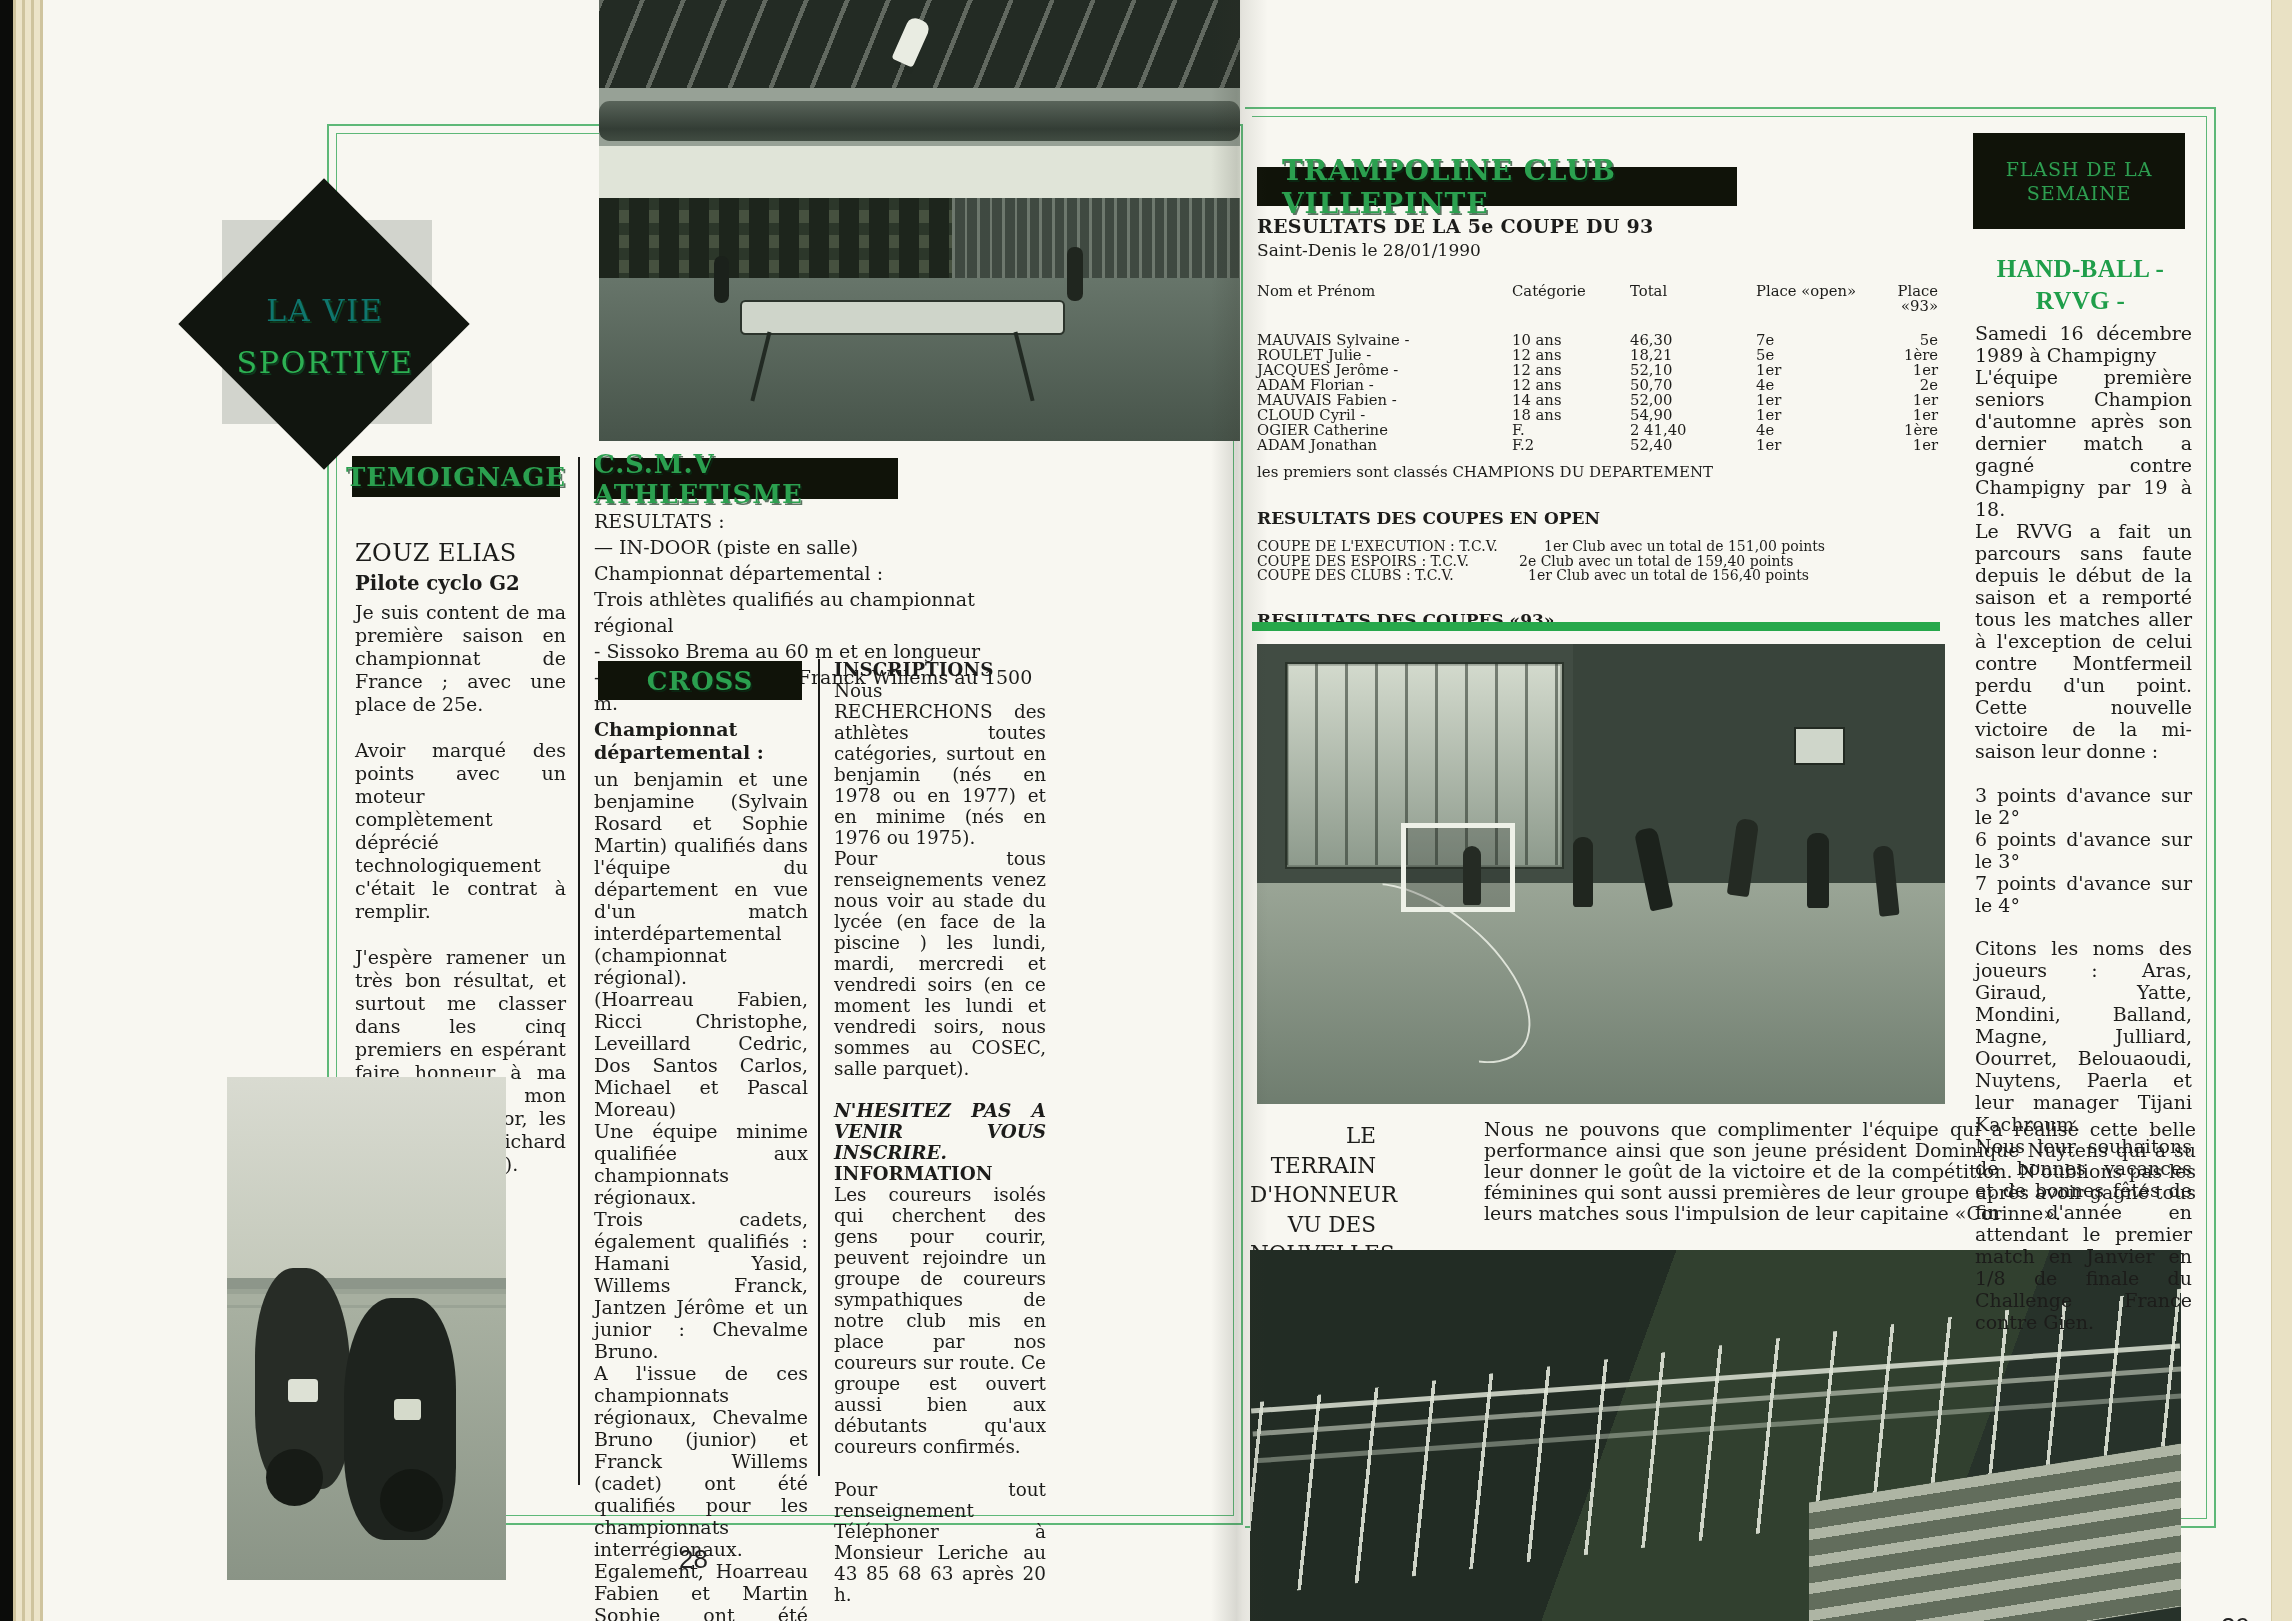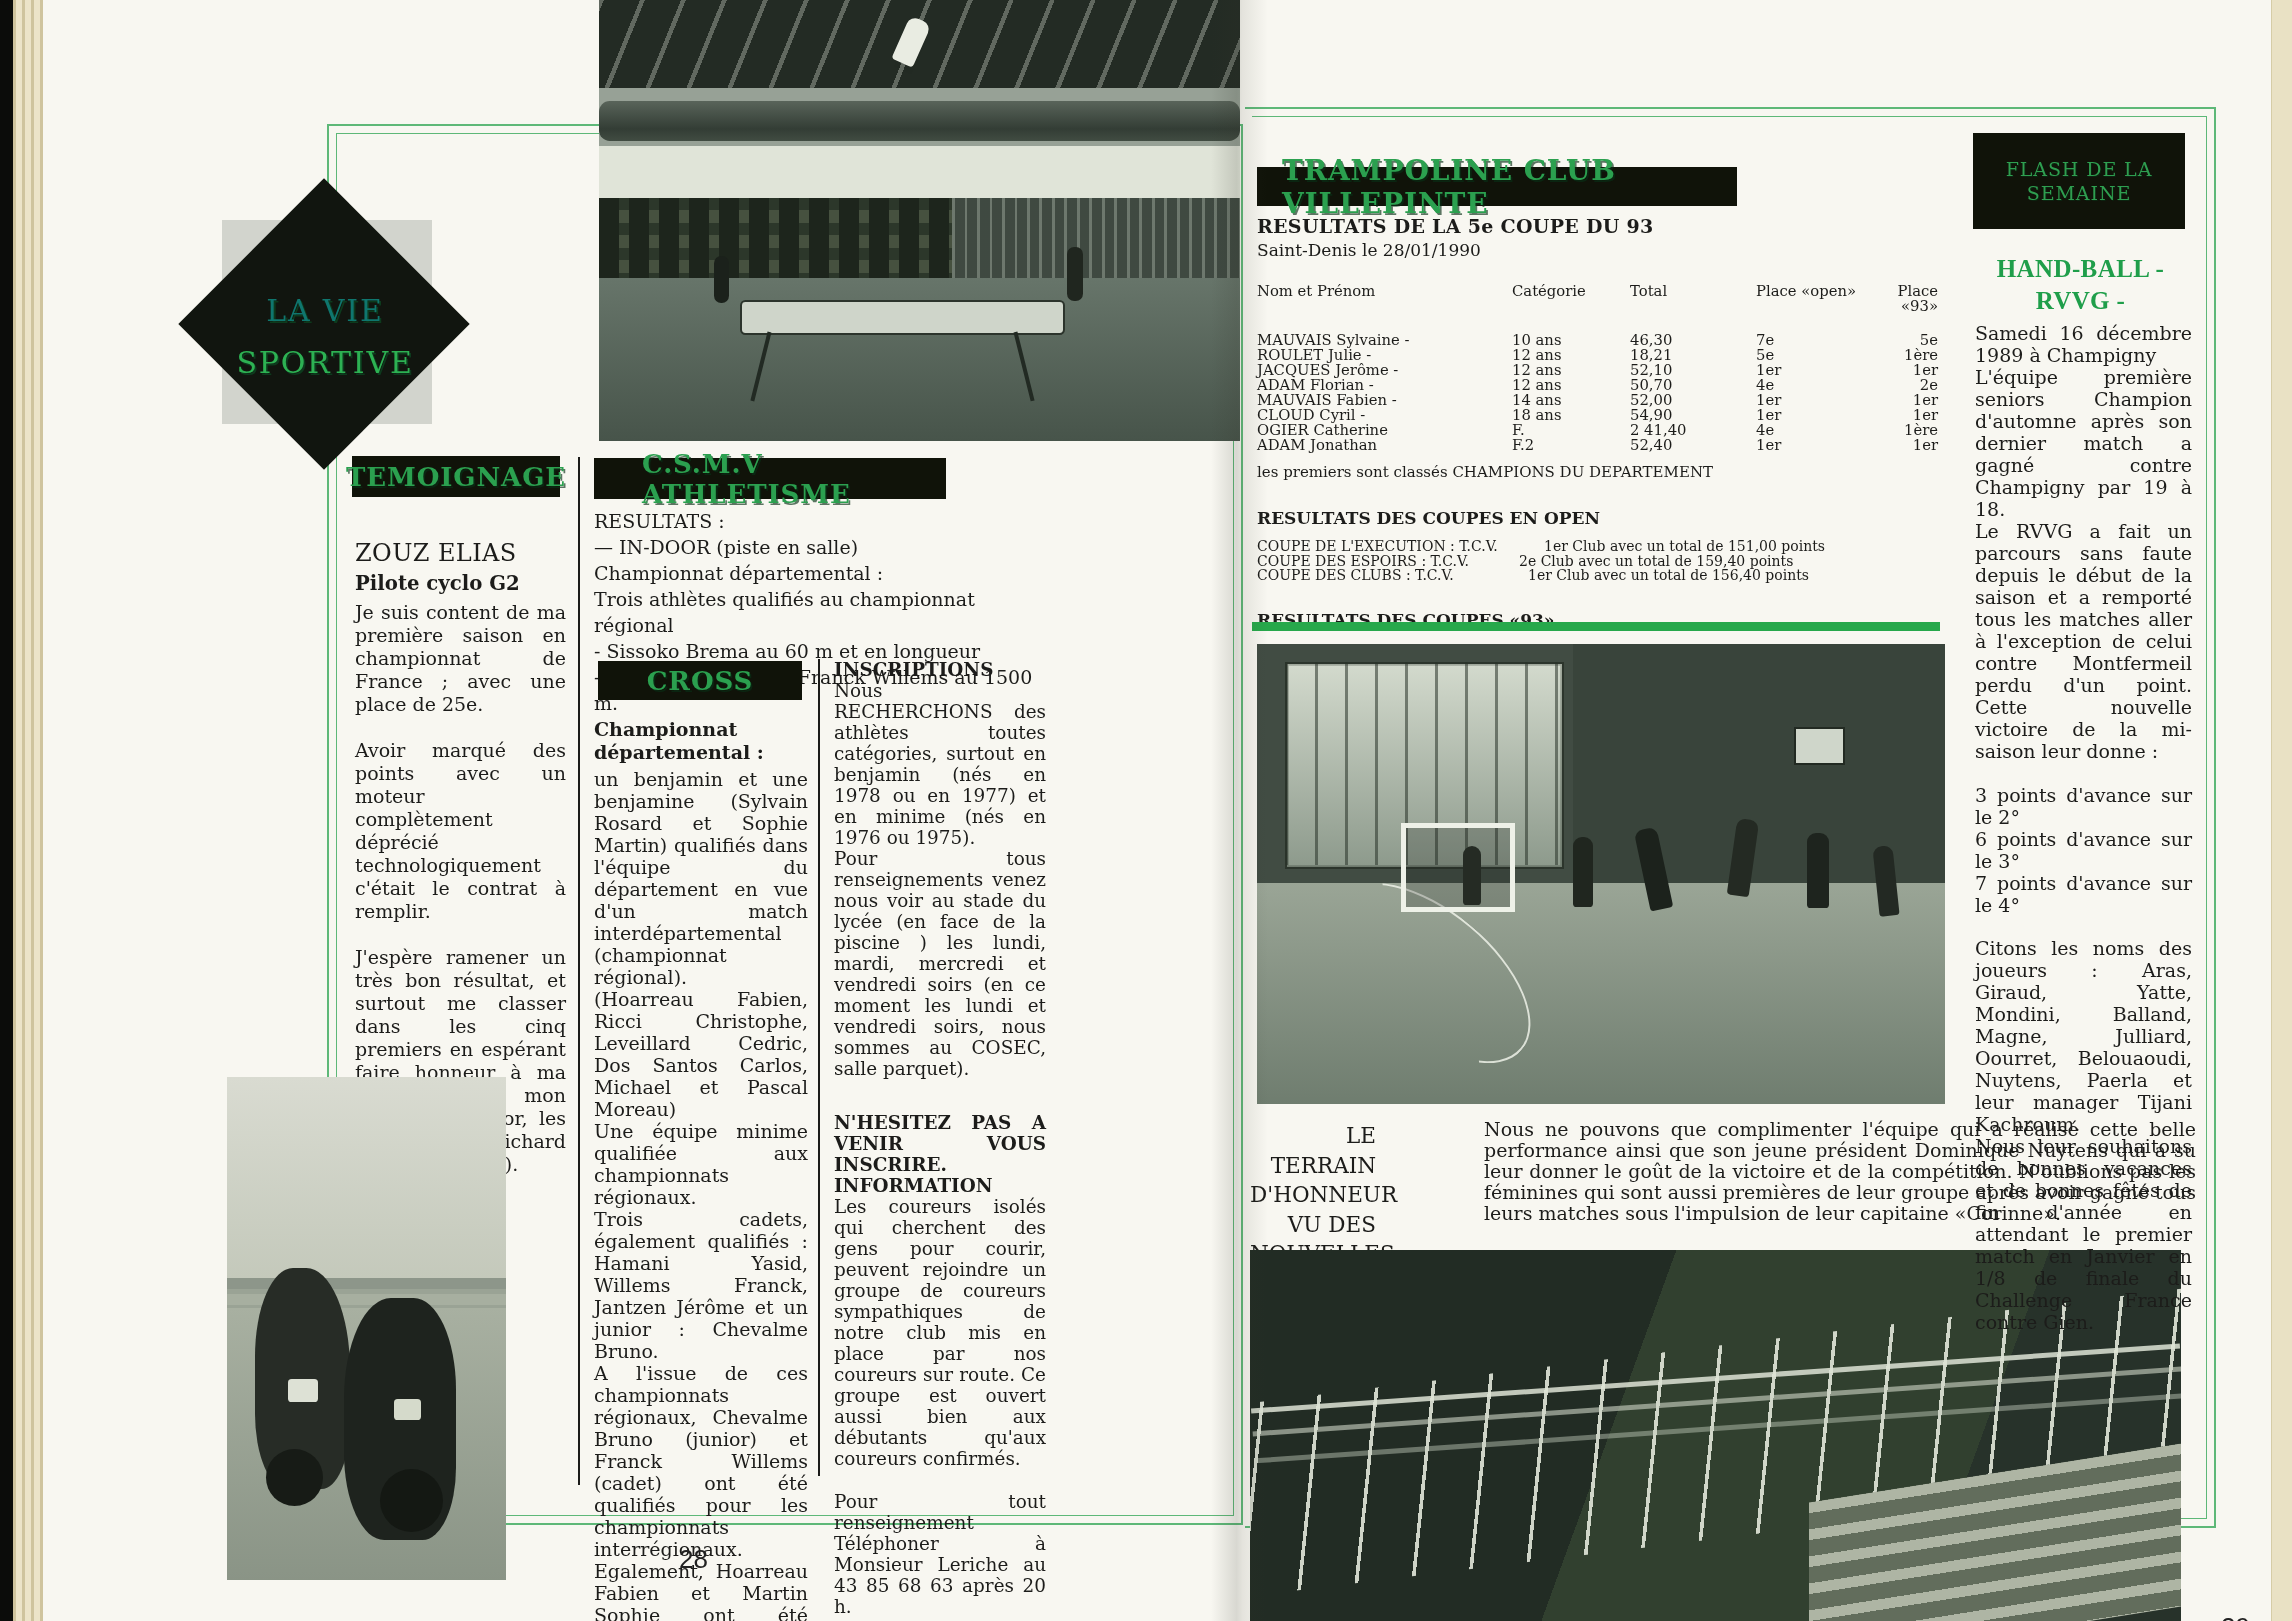--- a/index.html
+++ b/index.html
@@ -118,21 +118,21 @@
     <div class="ph" style="left:10%;top:38%;width:34%;height:44%;background:#272c26;border-radius:40% 46% 30% 34%;"></div>
     <div class="ph" style="left:42%;top:44%;width:40%;height:48%;background:#1e231e;border-radius:42% 38% 30% 36%;"></div>
     <div class="ph" style="left:22%;top:60%;width:30px;height:23px;background:#dde1d5;border-radius:3.6px;"></div>
     <div class="ph" style="left:60%;top:64%;width:27px;height:21.5px;background:#d5dacb;border-radius:3.6px;"></div>
     <div class="ph" style="left:14%;top:74%;width:57px;height:57px;background:#171b16;border-radius:50%;"></div>
     <div class="ph" style="left:55%;top:78%;width:63px;height:63px;background:#141813;border-radius:50%;"></div>
   </div>
 
   <div class="abs rule" style="left:578px;top:457px;height:1028px;"></div>
 
-  <div class="abs banner" style="left:594px;top:458px;width:304px;height:41px;font-size:26px;padding-left:48px;">
+  <div class="abs banner" style="left:594px;top:458px;width:304px;height:41px;font-size:26px;">
     <span>C.S.M.V ATHLETISME</span>
   </div>
   <div class="abs tight" style="left:594px;top:508px;width:439px;font-size:19px;line-height:26px;">
     <p>RESULTATS :</p>
     <p>— IN-DOOR (piste en salle)</p>
     <p>Championnat départemental :</p>
     <p>Trois athlètes qualifiés au championnat régional</p>
     <p>- Sissoko Brema au 60 m et en longueur</p>
     <p>- Bruno Chevalme et Franck Willems au 1500 m.</p>
   </div>
@@ -149,21 +149,21 @@
     <p>Trois cadets, également qualifiés : Hamani Yasid, Willems Franck, Jantzen Jérôme et un junior : Chevalme Bruno.</p>
     <p>A l'issue de ces championnats régionaux, Chevalme Bruno (junior) et Franck Willems (cadet) ont été qualifiés pour les championnats interrégionaux. Egalement, Hoarreau Fabien et Martin Sophie ont été sélectionnés pour représenter la Seine-Saint-Denis dans des matchs interdépartementaux.</p>
   </div>
 
   <div class="abs rule" style="left:818px;top:659px;height:817px;"></div>
 
   <div class="abs col tight" style="left:834px;top:659px;width:212px;font-size:18.4px;line-height:21px;">
     <p class="b" style="text-align:left;">INSCRIPTIONS</p>
     <p>Nous RECHERCHONS des athlètes toutes catégories, surtout en benjamin (nés en 1978 ou en 1977) et en minime (nés en 1976 ou 1975).</p>
     <p>Pour tous renseignements venez nous voir au stade du lycée (en face de la piscine ) les lundi, mardi, mercredi et vendredi soirs (en ce moment les lundi et vendredi soirs, nous sommes au COSEC, salle parquet).</p>
-    <p class="b" style="margin-top:33px;">N'HESITEZ PAS A VENIR VOUS INSCRIRE.</p>
+    <p class="b" style="margin-top:21px;font-style:italic;">N'HESITEZ PAS A VENIR VOUS INSCRIRE.</p>
     <p class="b" style="text-align:left;">INFORMATION</p>
     <p>Les coureurs isolés qui cherchent des gens pour courir, peuvent rejoindre un groupe de coureurs sympathiques de notre club mis en place par nos coureurs sur route. Ce groupe est ouvert aussi bien aux débutants qu'aux coureurs confirmés.</p>
     <p style="margin-top:21.5px;">Pour tout renseignement Téléphoner à Monsieur Leriche au 43 85 68 63 après 20 h.</p>
 
   </div>
 
   <div class="abs pagenum" style="left:679px;top:1544px;">28</div>
 
   <div class="abs banner" style="left:1257px;top:167px;width:480px;height:39px;font-size:28px;justify-content:flex-start;padding-left:25px;box-sizing:border-box;">
     <span>TRAMPOLINE CLUB VILLEPINTE</span>

